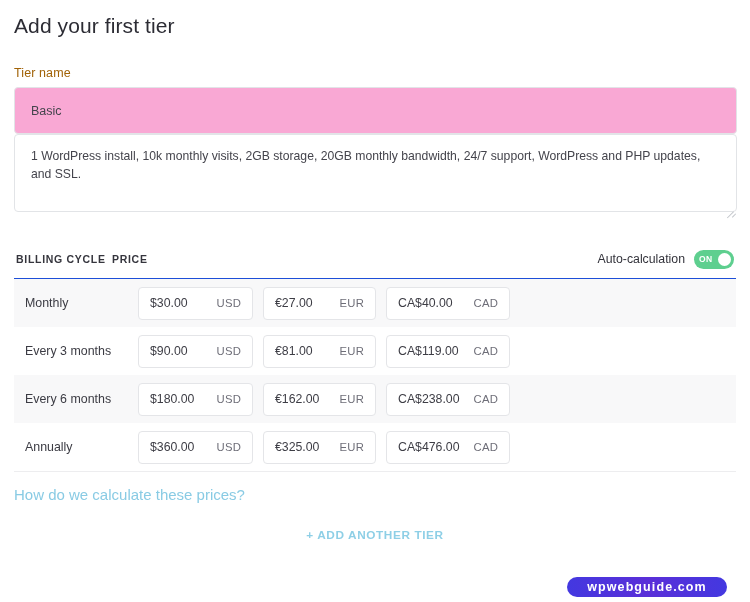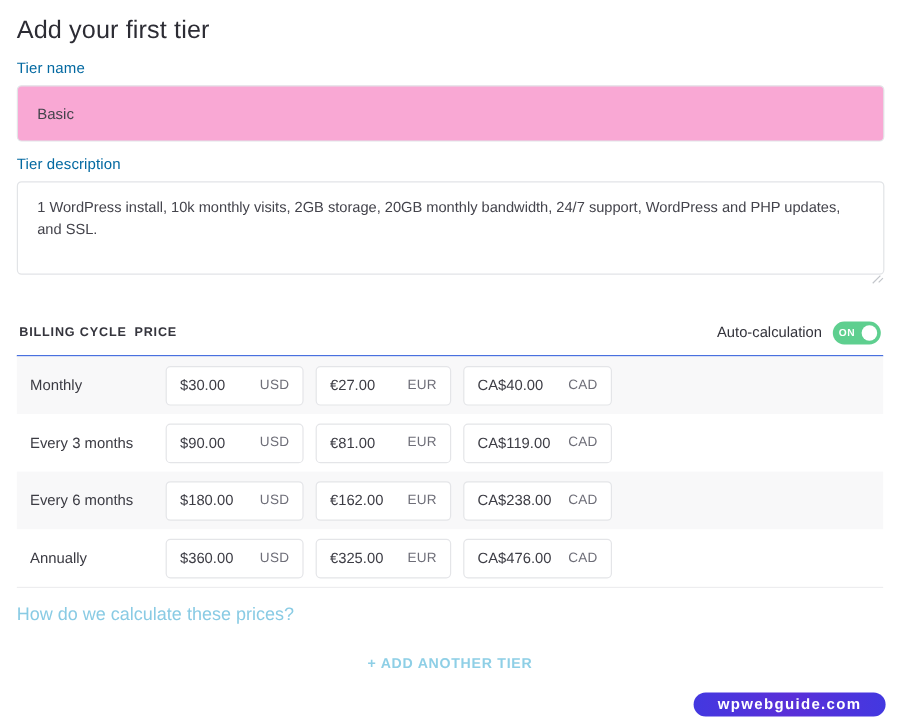--- a/index.html
+++ b/index.html
@@ -28,22 +28,22 @@
     font-size: 21px;
     font-weight: 400;
     color: #2c2c34;
     margin: 0;
     padding-top: 14px;
     letter-spacing: 0.1px;
   }
 
   .field-label {
     font-size: 12.5px;
-    color: #0369a1;
-    margin-top: 12px;
+    color: #a16207;
+    margin-top: 28px;
     margin-bottom: 7px;
     letter-spacing: 0.1px;
   }
 
   .text-input {
     box-sizing: border-box;
     width: 723px;
     height: 47px;
     border: 1px solid #e2e4e7;
     border-radius: 4px;
@@ -228,21 +228,21 @@
     font-weight: bold;
     letter-spacing: 0.6px;
     color: #8ecfe6;
     text-transform: uppercase;
     cursor: pointer;
     padding: 0;
   }
 
   .watermark {
     position: absolute;
-    right: 12px;
+    right: 23px;
     bottom: 5px;
     width: 160px;
     height: 20px;
     border-radius: 10px;
     background: linear-gradient(90deg, #4338e0 0%, #5a2fd8 50%, #4338e0 100%);
     display: flex;
     align-items: center;
     justify-content: center;
   }
   .watermark-text {
@@ -255,21 +255,20 @@
 </head>
 <body>
 
 <div class="page">
 
   <h1 class="page-title">Add your first tier</h1>
 
   <div class="field-label">Tier name</div>
   <input class="text-input" type="text" value="Basic" style="">
 
-  <div class="field-label">Tier description</div>
   <div class="textarea-wrap">
     <textarea class="text-area" style="">1 WordPress install, 10k monthly visits, 2GB storage, 20GB monthly bandwidth, 24/7 support, WordPress and PHP updates, and SSL.</textarea>
     <span class="resize-grip">
       <span class="l1"></span>
         <span class="l2"></span>
     </span>
   </div>
 
   <div class="table-head">
     <div class="col-head billing">Billing cycle</div>

